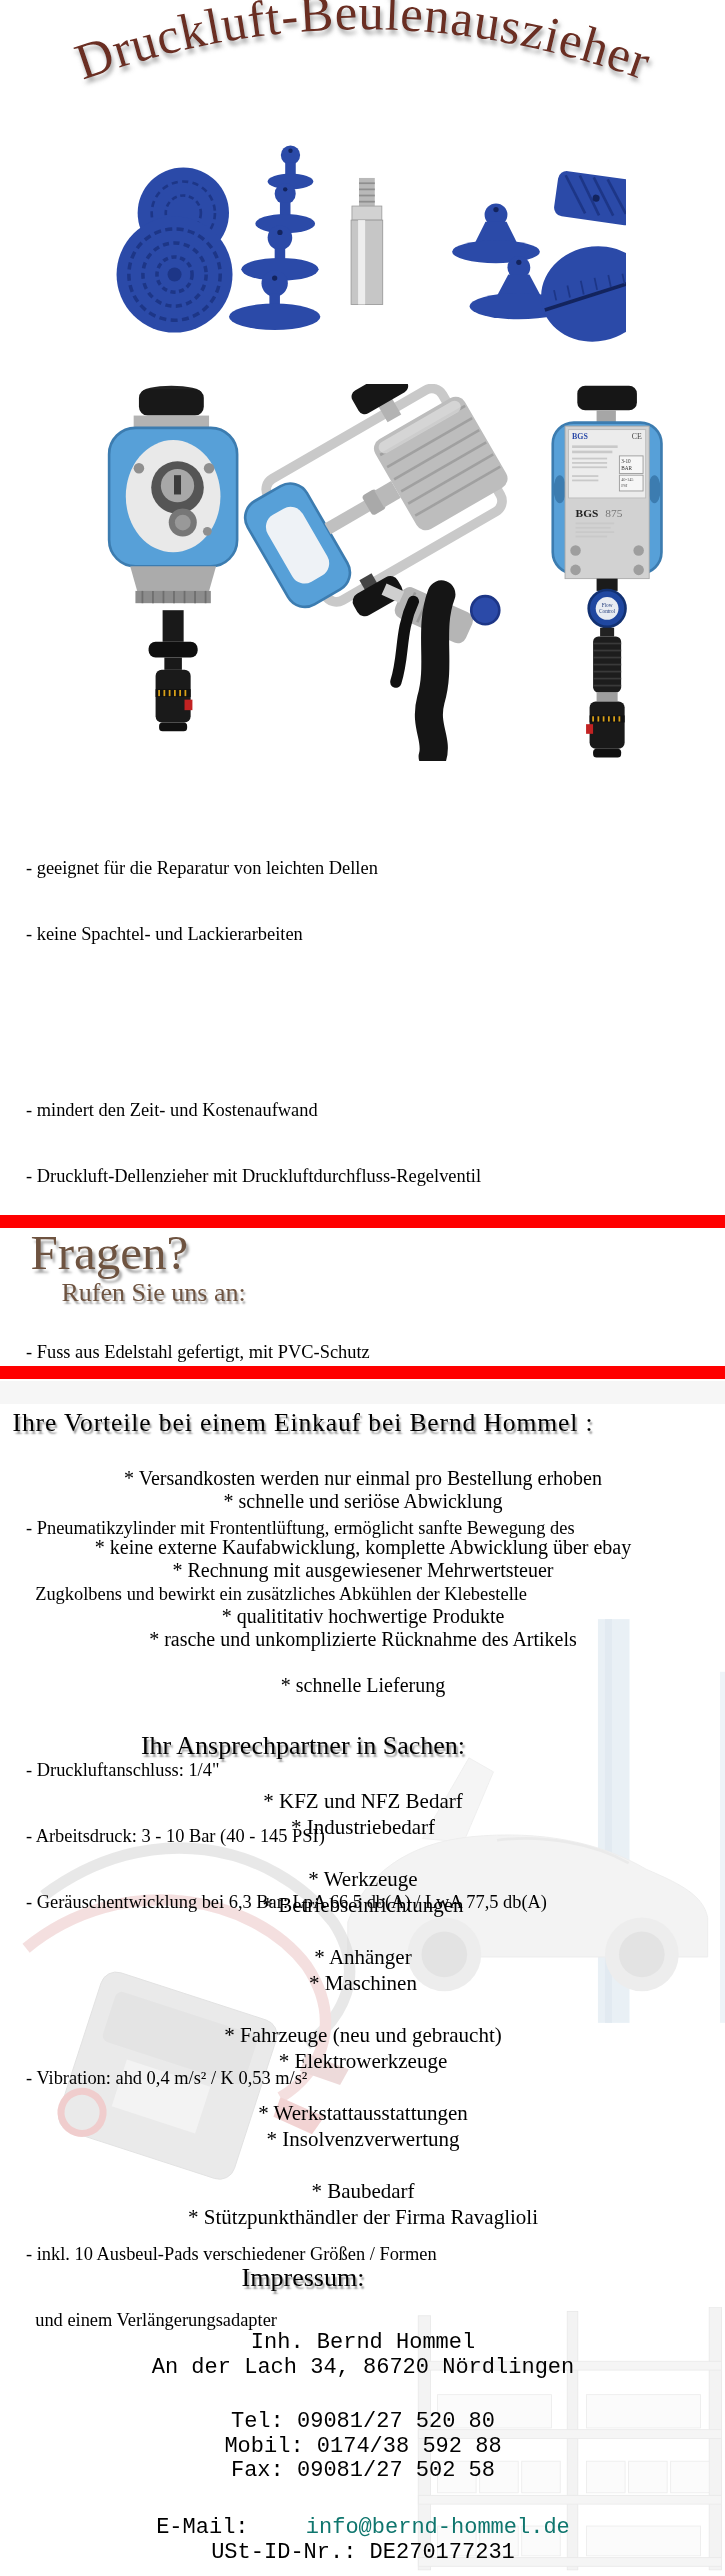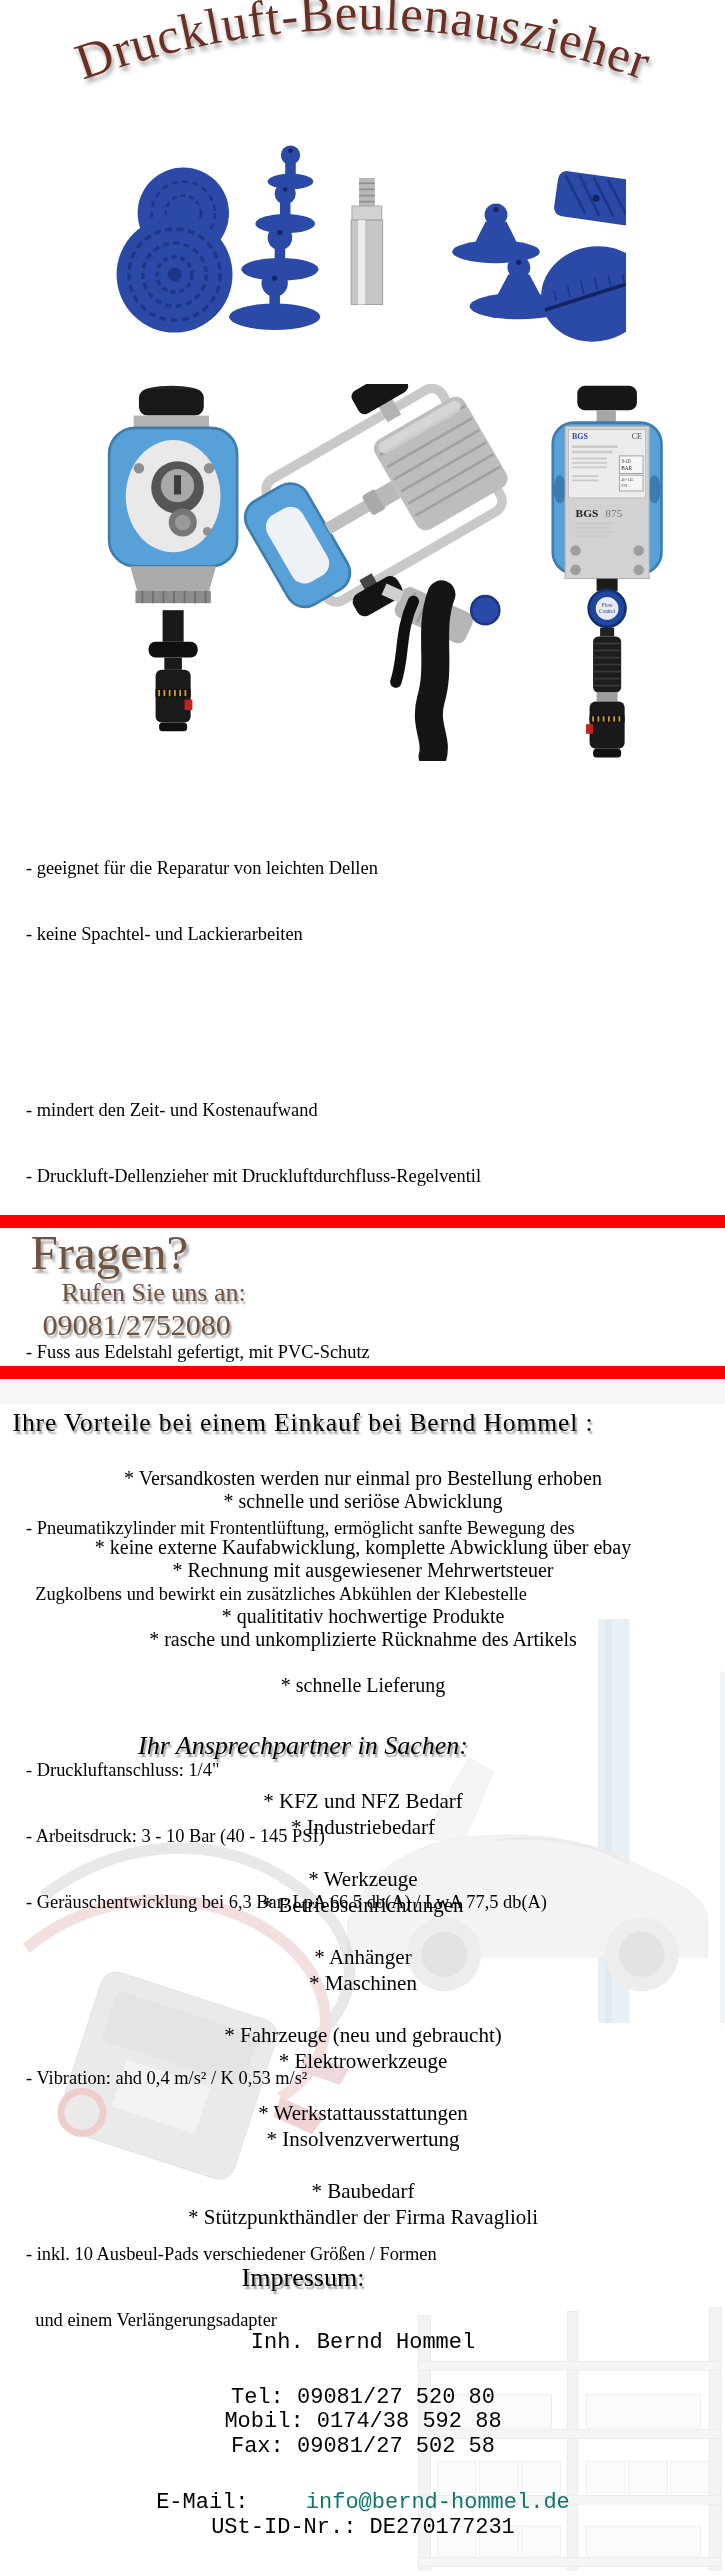--- a/index.html
+++ b/index.html
@@ -22,21 +22,21 @@
   #redbar2{top:1366px;}
   #faintband{left:0;top:1381px;width:726px;height:23px;background:#f6f6f6;z-index:1;}
   
   #fragen{left:10.5px;top:1227px;width:527px;z-index:2;color:#6e5340;}
   .fr-title{font-size:49px;line-height:51px;text-shadow:2.6px 3.5px 2.6px #a8a8a8;margin-left:20px;}
   .fr-line{font-size:26px;line-height:30px;margin-left:51px;text-shadow:1.8px 2.6px 1.8px #a8a8a8;}
   .fr-phone{font-size:30px;line-height:33px;margin-left:32px;text-shadow:1.8px 2.6px 1.8px #a8a8a8;}
   
   .sec-heading{left:0;width:606px;text-align:center;z-index:2;text-shadow:1.8px 2.6px 1.8px #9a9a9a;}
   #benefits-h{top:1408px;font-size:25.5px;letter-spacing:0.9px;}
-  #partner-h{top:1731px;font-size:26px;font-style:italic;}
+  #partner-h{top:1731px;font-size:26px;}
   #impressum-h{top:2263px;font-size:26px;}
   
   .center-list{left:0;width:726px;text-align:center;z-index:2;}
   #benefits-list{top:1467px;font-size:20px;line-height:23px;}
   #benefits-list .lgroup{margin-bottom:23px;}
   #partner-list{top:1789px;font-size:21px;line-height:25.5px;}
   #partner-list .lgroup{margin-bottom:27px;}
   
   #impressum{left:0;top:2331px;width:726px;text-align:center;z-index:2;font-size:22px;line-height:24.6px;font-family:Liberation Mono, monospace;}
   .gap34{height:30px;}
@@ -366,21 +366,20 @@
       <div>- inkl. 10 Ausbeul-Pads verschiedener Größen / Formen</div>
       <div>  und einem Verlängerungsadapter</div>
     </div>
   </div>
 
   <div id="redbar1" class="abs redbar"></div>
 
   <div id="fragen" class="abs content">
     <div class="fr-title">Fragen?</div>
     <div class="fr-line">Rufen Sie uns an:</div>
-    <div class="fr-phone">09081/2752080</div>
   </div>
 
   <div id="redbar2" class="abs redbar"></div>
   <div id="faintband" class="abs"></div>
 
   <div id="benefits-h" class="abs sec-heading">Ihre Vorteile bei einem Einkauf bei Bernd Hommel :</div>
   <div id="benefits-list" class="abs center-list">
     <div class="lgroup">
       <div>* Versandkosten werden nur einmal pro Bestellung erhoben</div>
       <div>* schnelle und seriöse Abwicklung</div>
@@ -422,20 +421,21 @@
     </div>
     <div class="lgroup">
       <div>* Baubedarf</div>
       <div>* Stützpunkthändler der Firma Ravaglioli</div>
     </div>
   </div>
 
   <div id="impressum-h" class="abs sec-heading">Impressum:</div>
   <div id="impressum" class="abs">
     <div>Inh. Bernd Hommel</div>
+    <div>An der Lach 34, 86720 Nördlingen</div>
     <div class="gap34"></div>
     <div>Tel: 09081/27 520 80</div>
     <div>Mobil: 0174/38 592 88</div>
     <div>Fax: 09081/27 502 58</div>
     <div class="gap36"></div>
     <div>
       <span>E-Mail:</span>
       <a class="email">info@bernd-hommel.de</a>
     </div>
     <div>USt-ID-Nr.: DE270177231</div>

